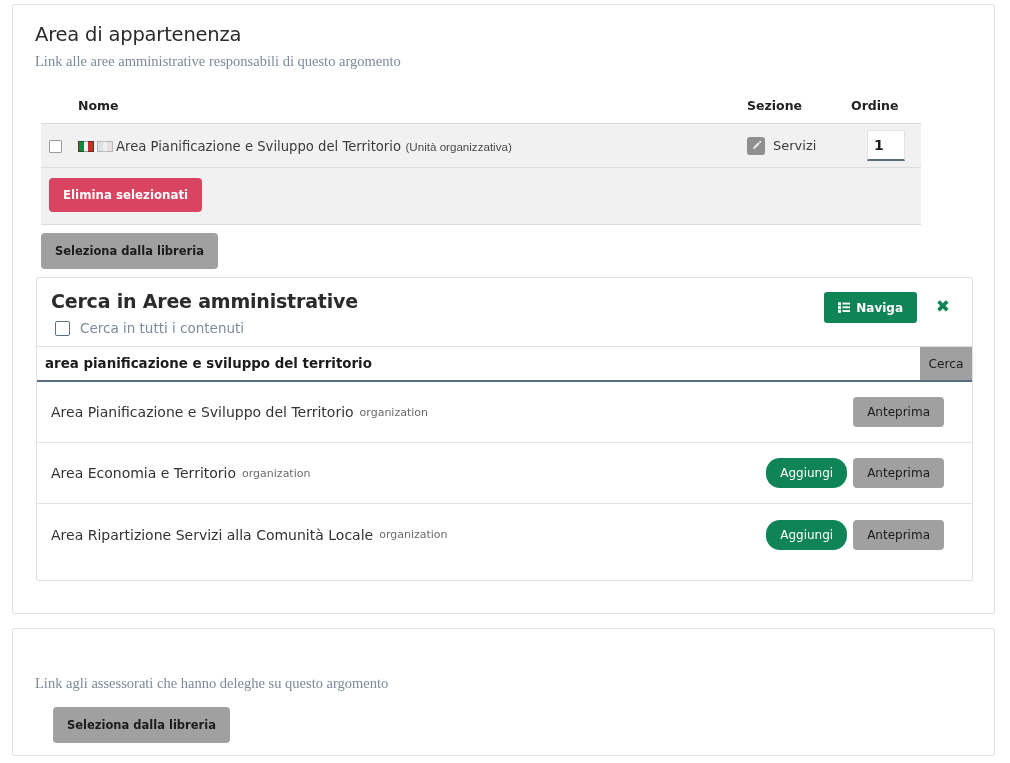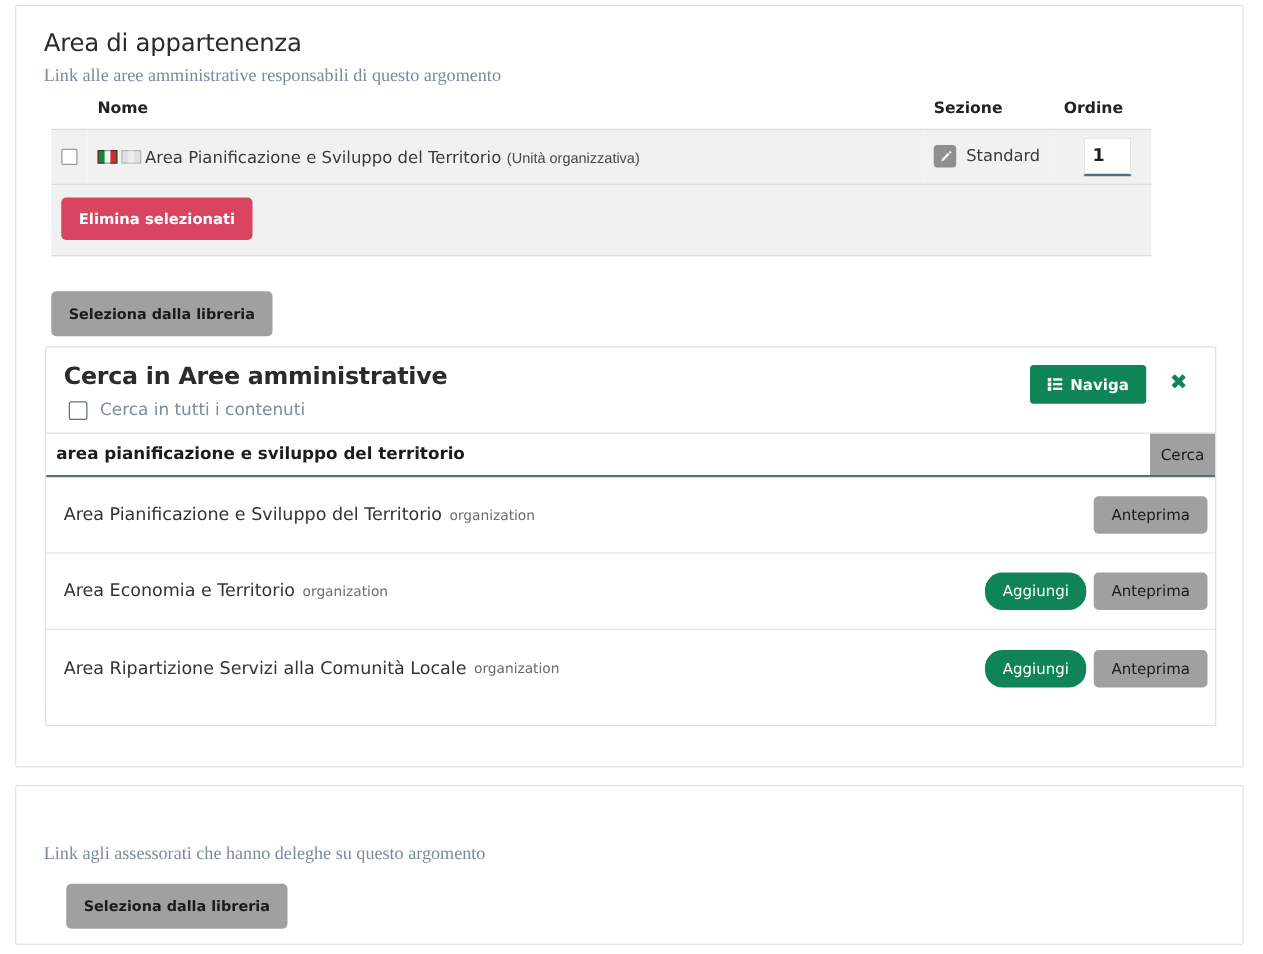--- a/index.html
+++ b/index.html
@@ -33,21 +33,21 @@
   }
   .sec-desc {
     font-family: "Liberation Serif", serif;
     font-size: 14.5px;
     color: #7b8a9b;
     margin: 0;
     padding: 0;
   }
 
   
-  .tbl-wrap { position: absolute; left: 28px; top: 67px; width: 880px; }
+  .tbl-wrap { position: absolute; left: 28px; top: 87px; width: 880px; }
   table.items { width: 100%; border-collapse: collapse; }
   table.items th {
     font-family: "DejaVu Sans", sans-serif;
     font-size: 12.5px;
     font-weight: 700;
     color: #222;
     text-align: left;
     padding: 6px 8px 10px 8px;
     border-bottom: 1px solid #dcdcdc;
     background: #fff;
@@ -185,21 +185,21 @@
     padding: 0 14px 0 14px;
     background: #fff;
   }
   .res-row:last-child { border-bottom: none; }
   .res-title {
     font-family: "DejaVu Sans", sans-serif;
     font-size: 14px; color: #333; margin-right: 6px;
   }
   .res-type { font-family: "DejaVu Sans", sans-serif; font-size: 11px; color: #6a6a6a; }
   .res-actions {
-    position: absolute; right: 6px; top: 50%; transform: translateY(-50%);
+    position: absolute; right: 28px; top: 50%; transform: translateY(-50%);
     display: flex; gap: 6px; margin-left: 20px;
   }
   .res-actions .btn { min-width: 74px; }
   .res-actions .btn-green { min-width: 74px; }
 
   
   #card-assessorato .sec-title { position: absolute; left: 22px; top: 16px; }
   #card-assessorato .sec-desc  { position: absolute; left: 22px; top: 46px; }
   #card-assessorato .lib-btn   { position: absolute; left: 40px; top: 78px; min-width: 142px; }
 </style>
@@ -230,21 +230,21 @@
             </td>
             <td>
               <span class="flag flag-it"></span><span class="flag flag-en"></span><span class="row-name">Area Pianificazione e Sviluppo del Territorio</span>
               <span class="row-kind">(Unità organizzativa)</span>
             </td>
             <td class="c-sez">
               <span class="pencil-btn">
                 <svg width="11" height="11" viewBox="0 0 16 16" aria-hidden="true">
                   <path d="M12.4 1.6a1.4 1.4 0 0 1 2 2l-.9.9-2-2 .9-.9zM10.7 3.3l2 2L5.6 12.4 3 13l.6-2.6 7.1-7.1z" fill="#f3f3f3"></path>
                 </svg>
-              </span><span class="sez-txt">Standard</span>
+              </span><span class="sez-txt">Servizi</span>
             </td>
             <td class="c-ord">
               <input class="ord-input" type="text" value="1" style="">
             </td>
           </tr>
         </tbody>
       </table>
 
       <div class="tbl-footer">
         <button class="btn btn-danger">Elimina selezionati</button>

